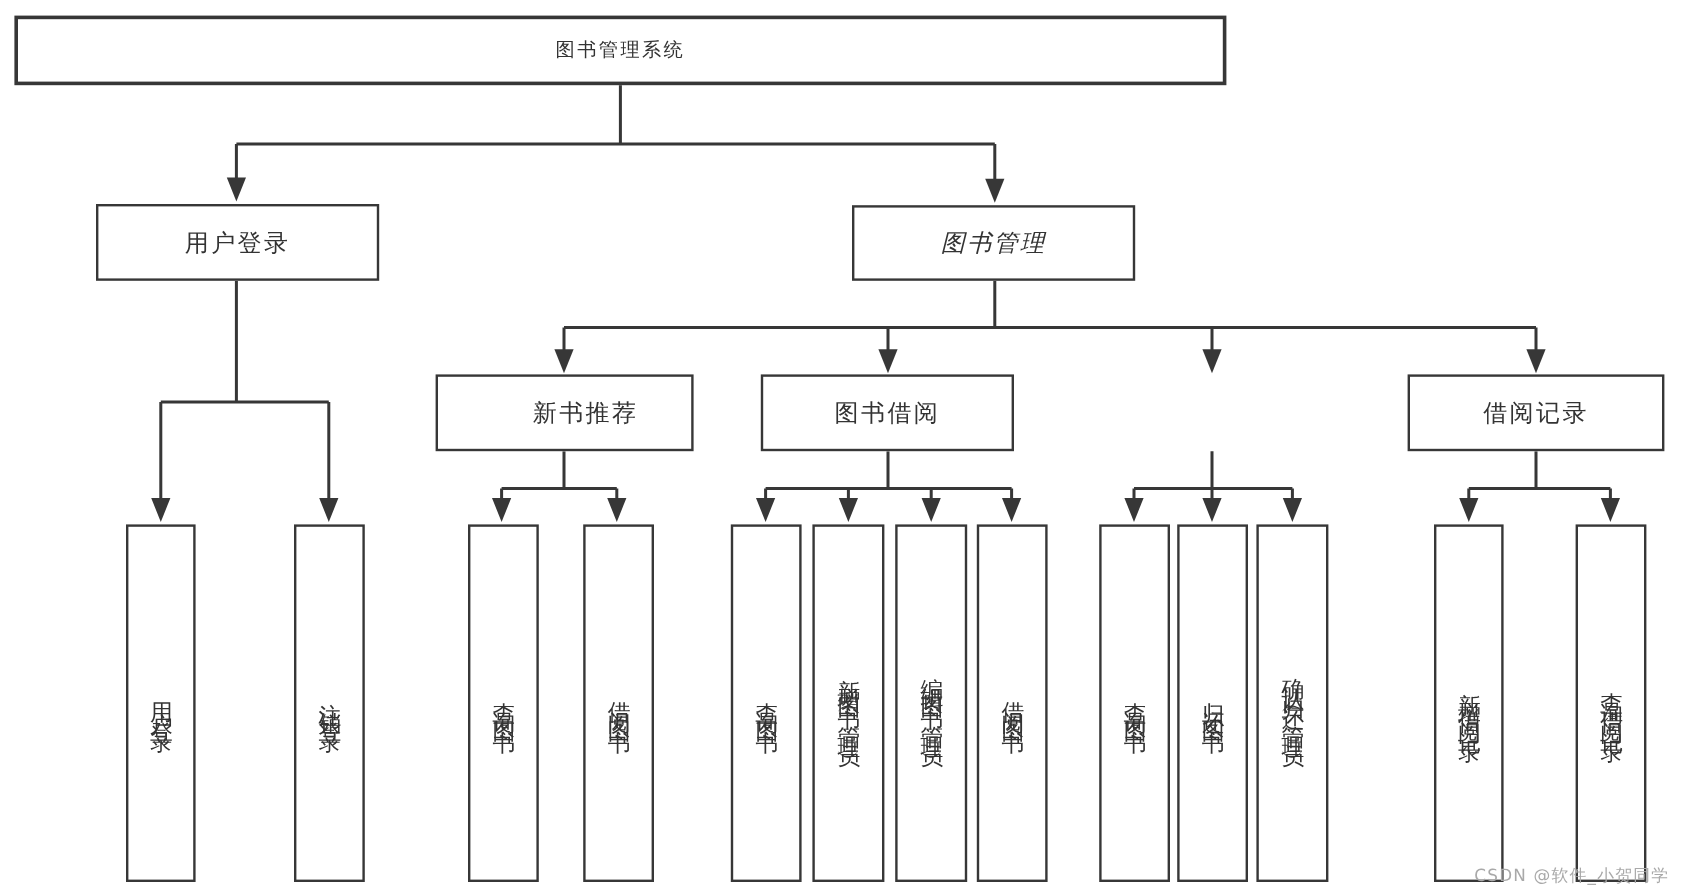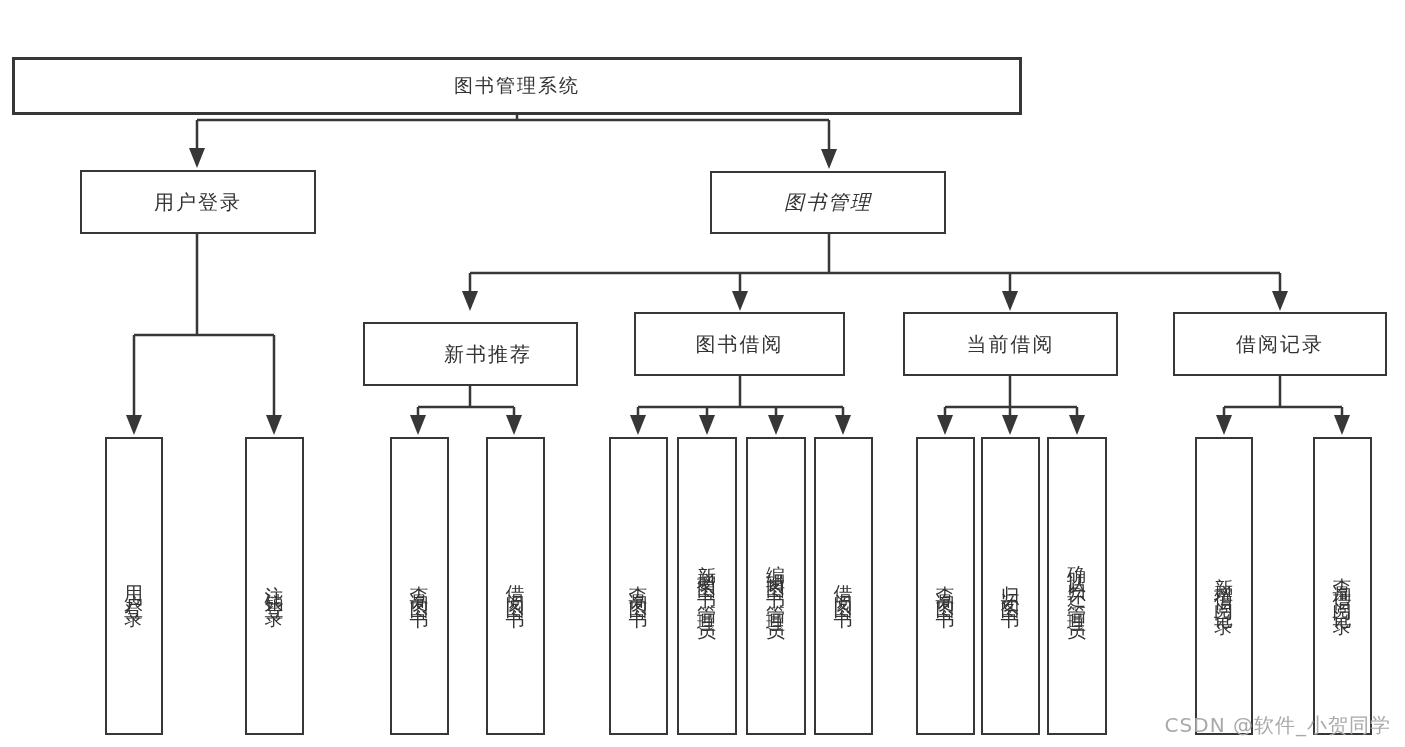--- a/index.html
+++ b/index.html
@@ -30,36 +30,35 @@
     display: flex;
     align-items: center;
     justify-content: center;
     color: #333333;
     font-size: 20px;
     letter-spacing: 2px;
     z-index: 2;
   }
   .node.root {
     border-width: 3px;
-    font-size: 19px;
-    margin-top: 44px;
+    font-size: 16px;
   }
   .node.leaf .vtext {
     writing-mode: vertical-rl;
     text-orientation: mixed;
     font-size: 19px;
     letter-spacing: 8px;
     color: #333333;
     line-height: 1;
   }
   .watermark {
     position: absolute;
     right: 14px;
     bottom: 8px;
-    font-size: 20px;
+    font-size: 14px;
     color: #a9a9a9;
     letter-spacing: 1px;
     z-index: 3;
     white-space: nowrap;
   }
 </style>
 </head>
 <body>
 
 <div id="canvas">
@@ -108,28 +107,25 @@
     <span>图书管理系统</span>
   </div>
 
   <div class="node" style="left:80px; top:170px; width:236px; height:64px;">
     <span>用户登录</span>
   </div>
   <div class="node" style="left:710px; top:171px; width:236px; height:63px;font-style:italic;">
     <span>图书管理</span>
   </div>
 
-  <div class="node" style="left:363px; top:322px; width:215px; height:64px;padding-left:35px;">
+  <div class="node" style="left:363px; top:312px; width:215px; height:64px;padding-left:35px;">
     <span>新书推荐</span>
   </div>
   <div class="node" style="left:634px; top:312px; width:211px; height:64px;">
     <span>图书借阅</span>
-  </div>
-  <div class="node" style="left:903px; top:312px; width:215px; height:64px;">
-    <span>当前借阅</span>
   </div>
   <div class="node" style="left:1173px; top:312px; width:214px; height:64px;">
     <span>借阅记录</span>
   </div>
 
   <div class="node leaf" style="left:105px; top:437px; width:58px; height:298px;">
     <span class="vtext">用户登录</span>
   </div>
   <div class="node leaf" style="left:245px; top:437px; width:59px; height:298px;">
     <span class="vtext">注销登录</span>

